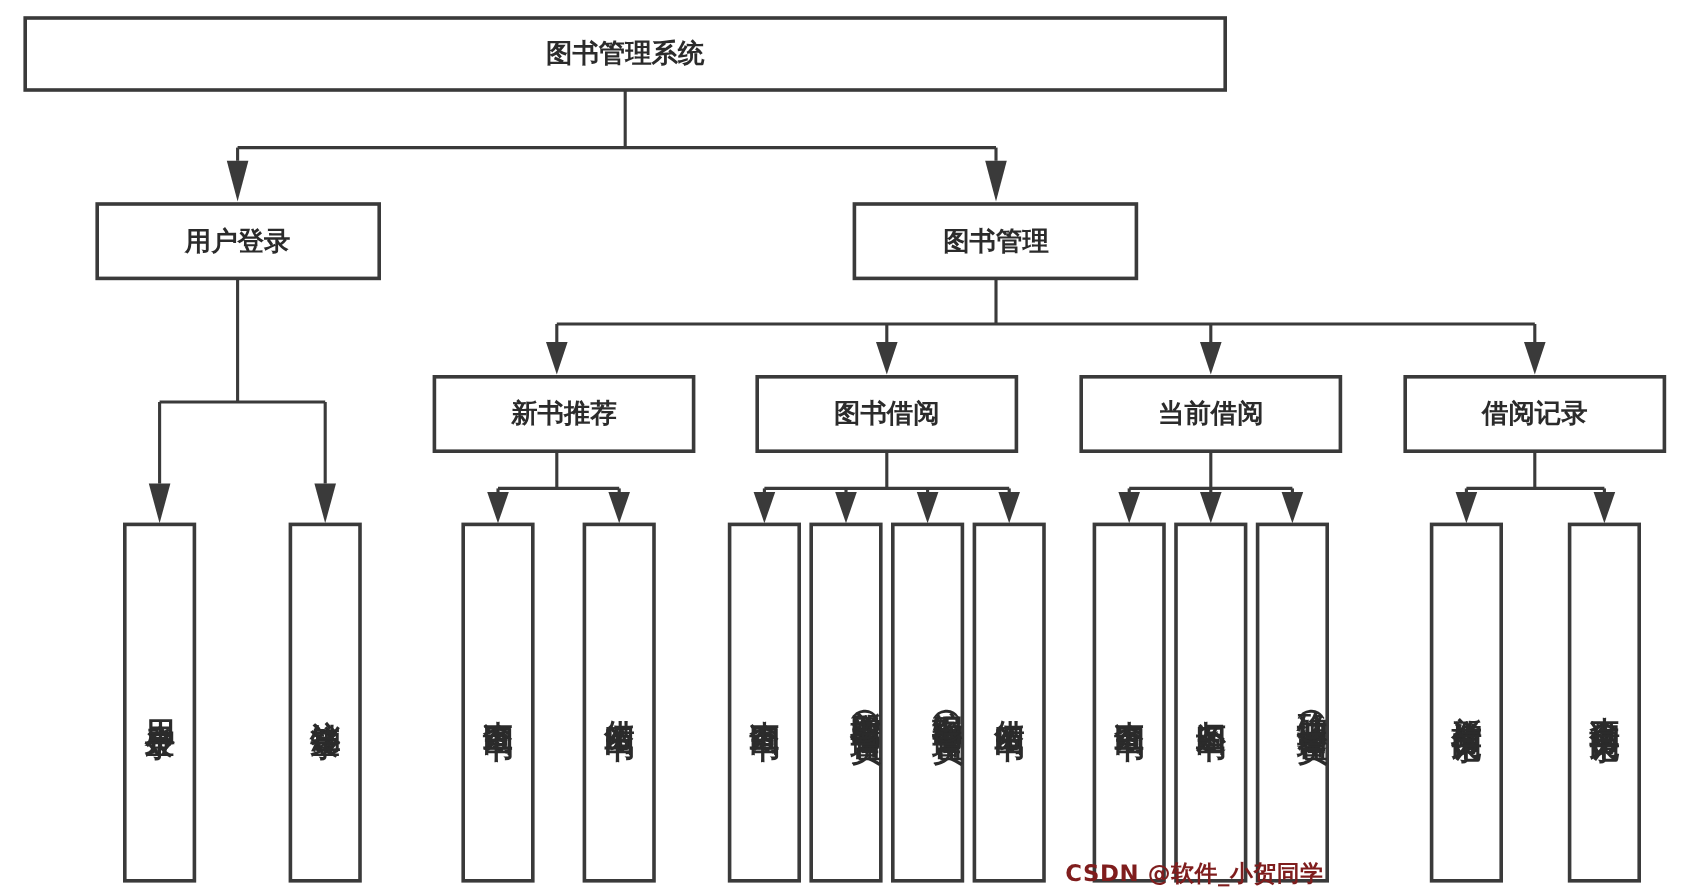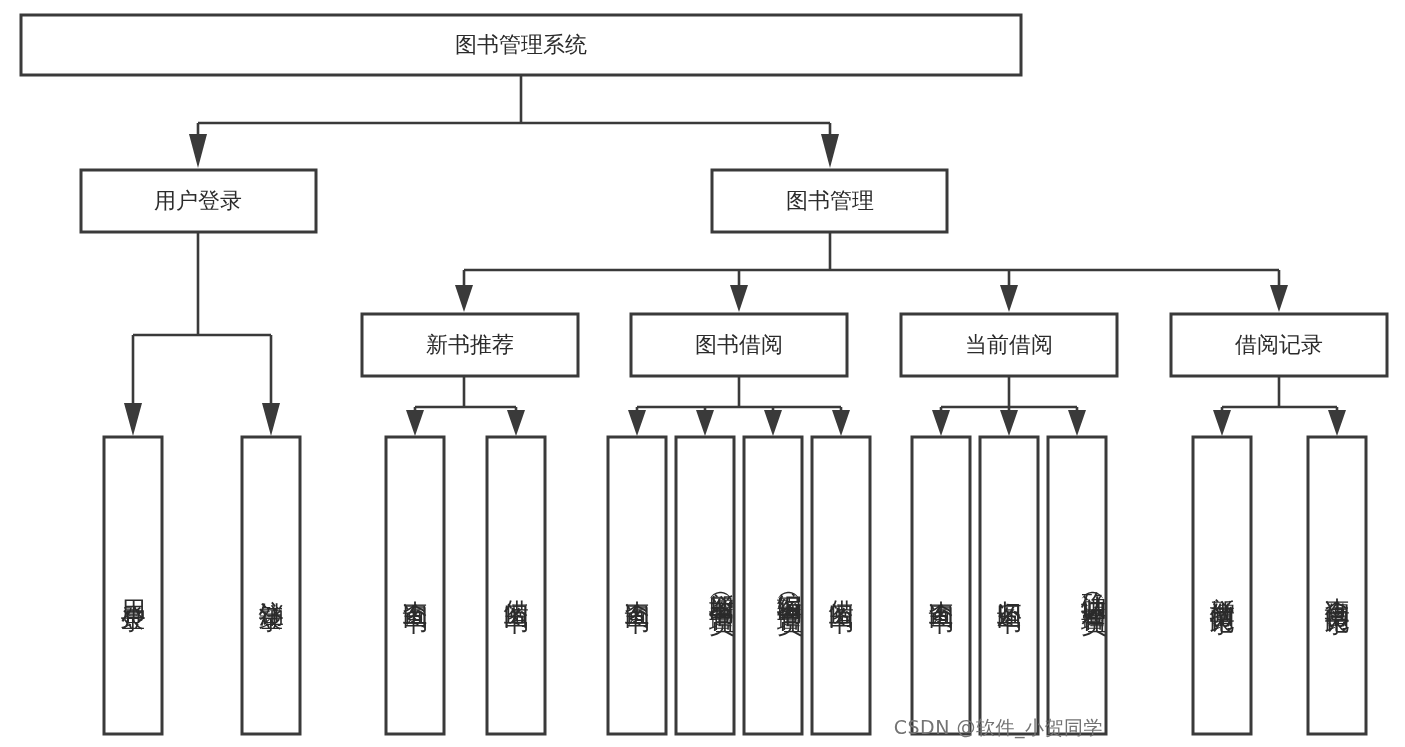--- a/index.html
+++ b/index.html
@@ -11,20 +11,21 @@
     width: 1405px;
     height: 747px;
     font-family: "DejaVu Sans", "Liberation Sans", sans-serif;
     overflow: hidden;
     position: relative;
   }
   #diagram-root {
     position: relative;
     width: 1111px;
     height: 747px;
+    font-weight: bold;
   }
   svg#tree-svg {
     position: absolute;
     top: 0;
     left: 0;
     width: 1405px;
     height: 747px;
   }
   .node-box {
     fill: #ffffff;
@@ -62,21 +63,21 @@
     text-align: center;
     pointer-events: none;
     user-select: none;
   }
   .watermark {
     position: absolute;
     right: 8px;
     bottom: 6px;
     font-family: "DejaVu Sans", "Liberation Sans", sans-serif;
     font-size: 19px;
-    color: #737373;
+    color: #7f1d1d;
     letter-spacing: 0.5px;
     white-space: nowrap;
   }
 </style>
 </head>
 <body>
 
 <div id="diagram-root">
 
   <svg id="tree-svg" viewBox="0 0 1405 747">

